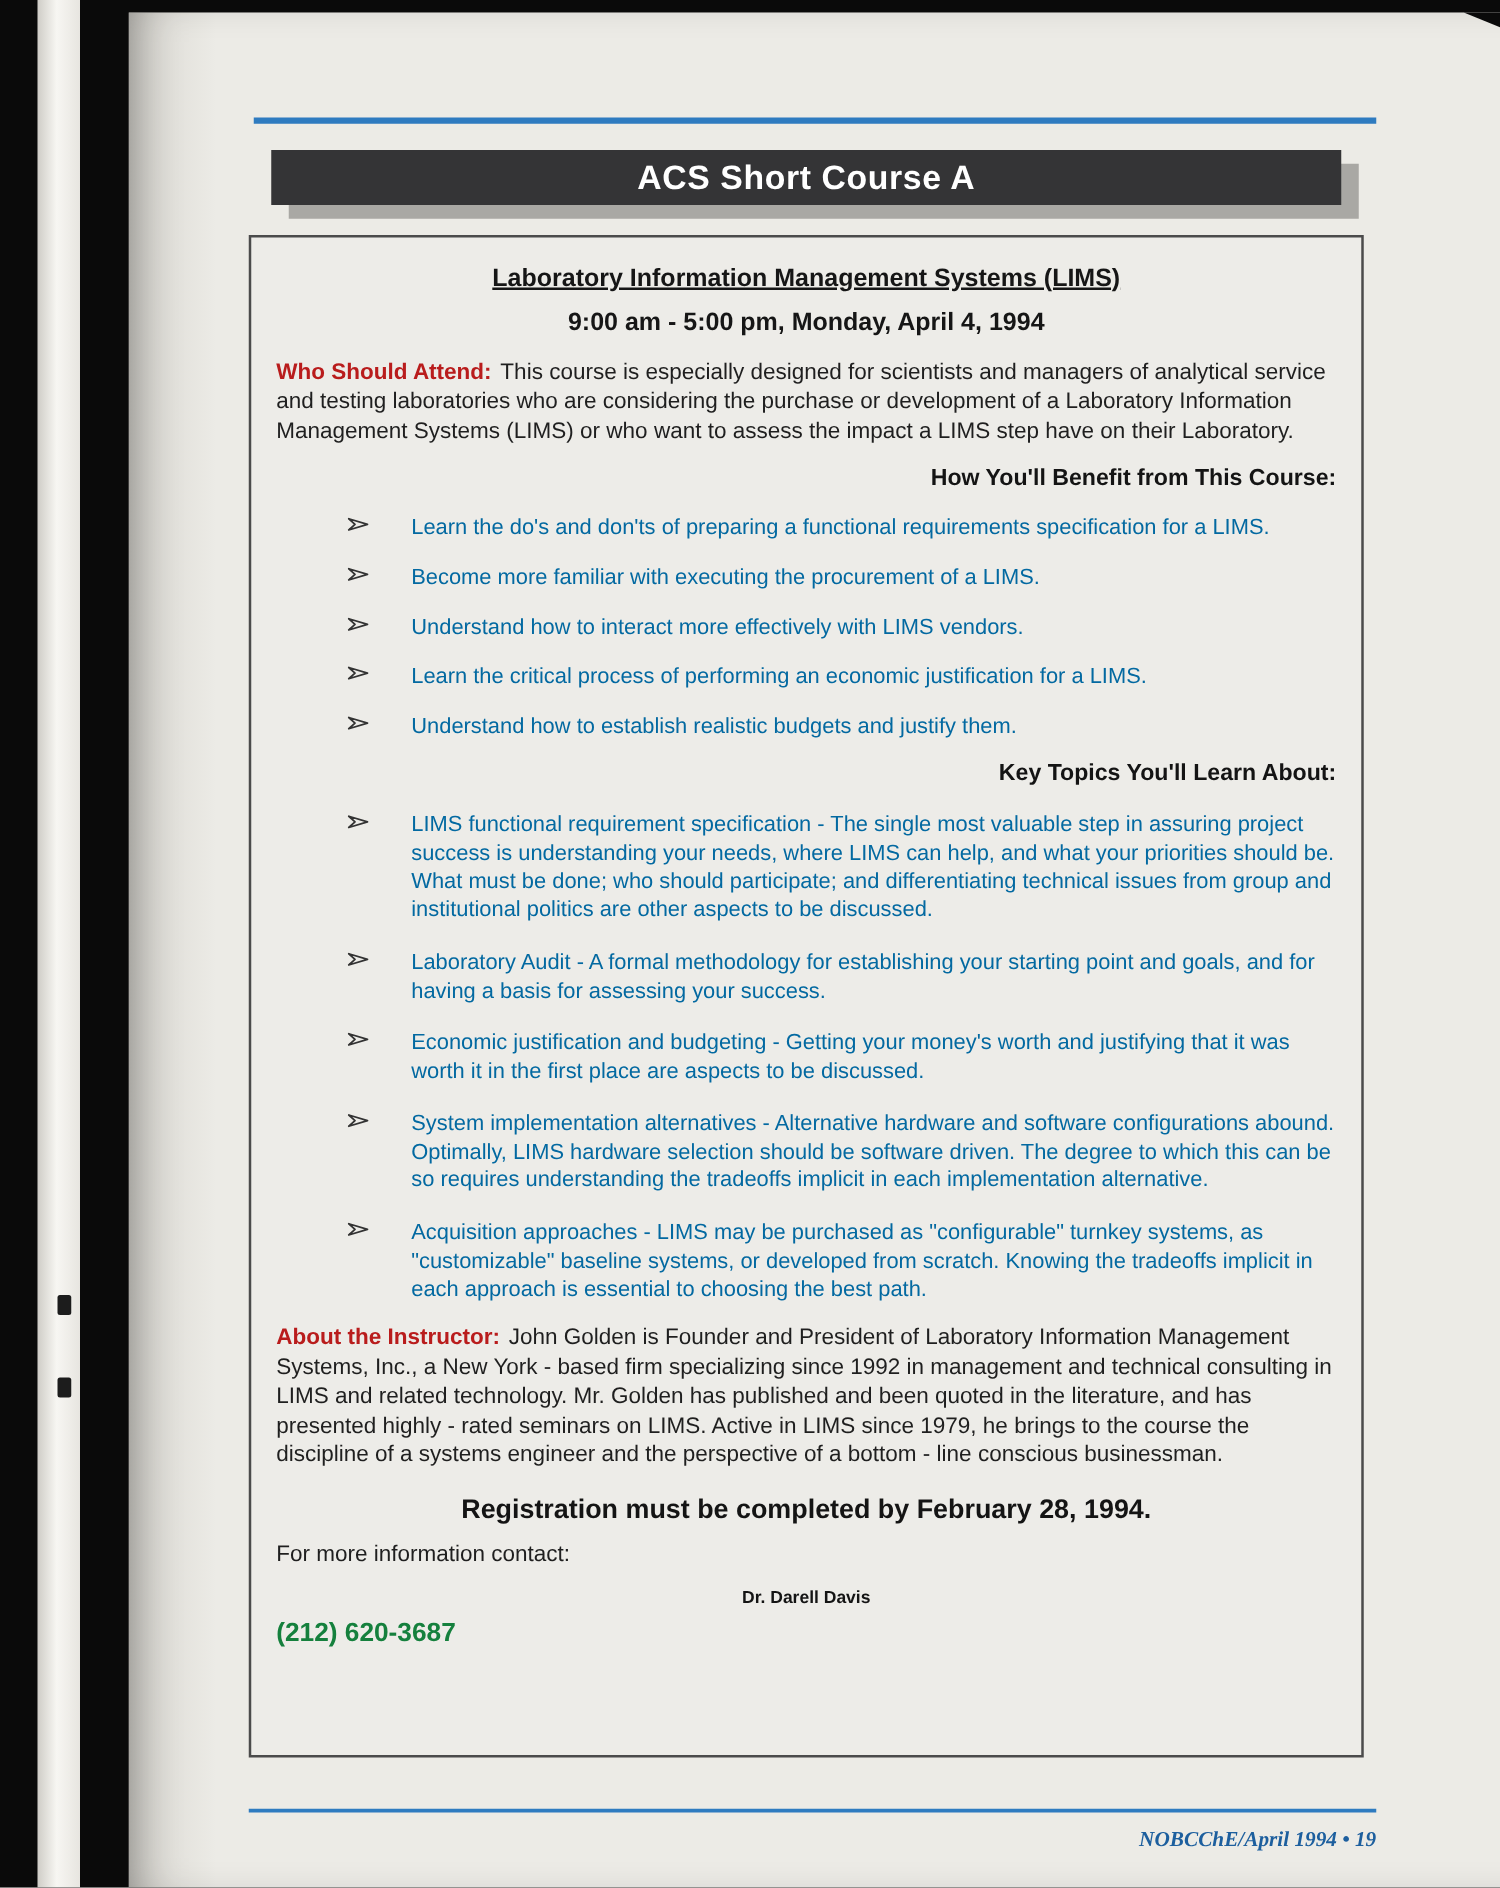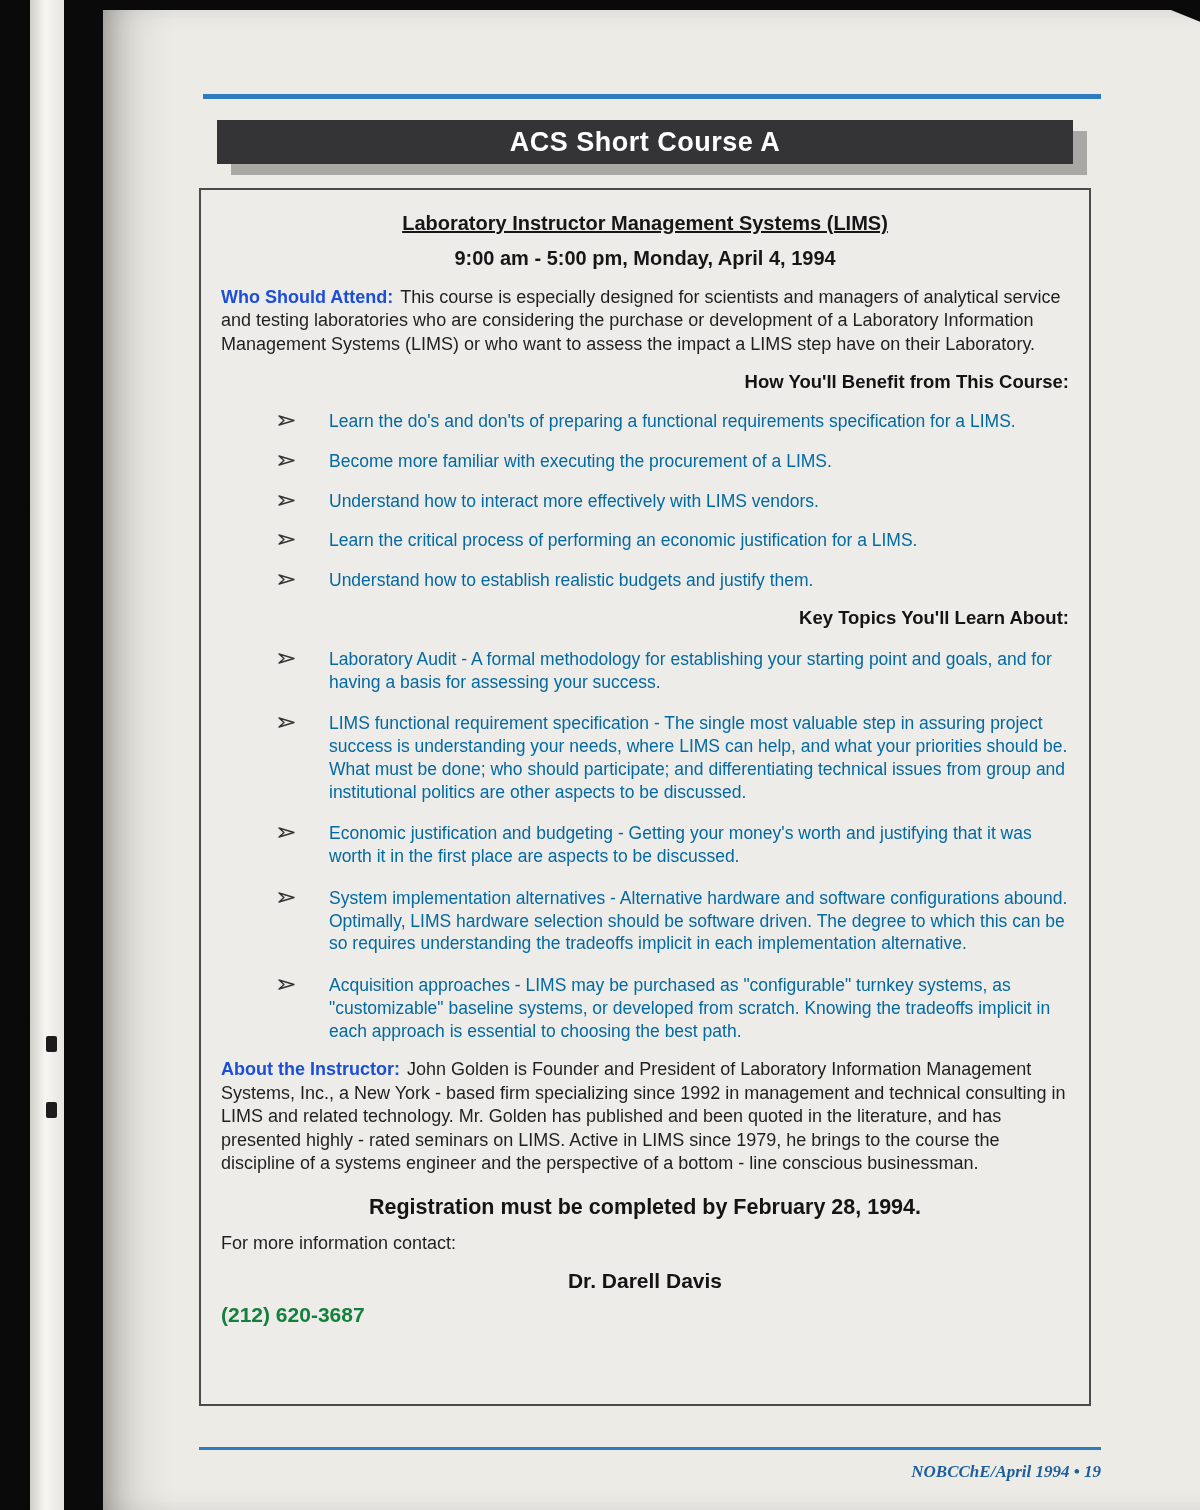--- a/index.html
+++ b/index.html
@@ -47,30 +47,30 @@
     padding:22px 20px; background:#edece8; overflow:hidden;
   }
   .course-title {
     text-align:center; font-weight:bold; font-size:20px;
     text-decoration:underline; color:#161616;
   }
   .course-schedule {
     text-align:center; font-weight:bold; font-size:20px; margin-top:12px; color:#161616;
   }
   .para { font-size:18px; line-height:1.3; color:#1f1f1f; margin:16px 0 0 0; }
-  .para .lbl { font-weight:bold; margin-right:7px; color:#1d4ed8; }
+  .para .lbl { font-weight:bold; margin-right:7px; color:#b91c1c; }
   .sec-heading { font-weight:bold; font-size:18.5px; margin-top:15px; color:#141414;text-align:right; }
   .bullets { margin:0; }
   .bullet { display:flex; padding-left:56px; margin-top:17px; }
   .topics .bullet { margin-top:19px; }
   .bullet .arrow { width:52px; flex:none; padding-top:3px; }
   .bullet .btext { flex:1; font-size:17.5px; line-height:1.3; color:#0369a1; }
   .registration { text-align:center; font-weight:bold; font-size:21.5px; margin-top:20px; color:#141414; }
   .contact-intro { margin-top:12px; }
-  .contact-name { text-align:center; font-weight:bold; font-size:21px; margin-top:13px; color:#141414; }
+  .contact-name { text-align:center; font-weight:bold; font-size:14px; margin-top:13px; color:#141414; }
   .contact-phone { text-align:left; font-weight:bold; font-size:21px; margin-top:10px; color:#15803d; }
   .bottom-rule {
     position:absolute; left:96px; top:1437px; width:902px; height:3px;
     background:#2e7bc0;
   }
   .footer {
     position:absolute; left:96px; top:1452px; width:902px; text-align:right;
     font-family:"Liberation Serif", serif; font-style:italic; font-weight:bold;
     font-size:17px; color:#1d5f9e;
   }
@@ -84,21 +84,21 @@
 
 <div class="page">
   <div class="corner-wedge"></div>
   <div class="top-rule"></div>
 
   <div class="banner">
     <span>ACS Short Course A</span>
   </div>
 
   <div class="course-box">
-    <div class="course-title">Laboratory Instructor Management Systems (LIMS)</div>
+    <div class="course-title">Laboratory Information Management Systems (LIMS)</div>
     <div class="course-schedule">9:00 am - 5:00 pm, Monday, April 4, 1994</div>
 
     <p class="para">
       <span class="lbl">Who Should Attend:</span><span>This course is especially designed for scientists and managers of analytical service and testing laboratories who are considering the purchase or development of a Laboratory Information Management Systems (LIMS) or who want to assess the impact a LIMS step have on their Laboratory.</span>
     </p>
 
     <div class="sec-heading">How You'll Benefit from This Course:</div>
 
     <div class="bullets benefits">
       <div class="bullet">
@@ -133,27 +133,27 @@
       </div>
     </div>
 
     <div class="sec-heading">Key Topics You'll Learn About:</div>
 
     <div class="bullets topics">
       <div class="bullet">
         <span class="arrow"><svg width="20" height="13" viewBox="0 0 20 13">
               <path d="M2 11 L17 6.5 L2 2 L7 6.5 Z" fill="#edece8" stroke="#333" stroke-width="1.4" stroke-linejoin="round"></path>
             </svg></span>
-        <span class="btext">Laboratory Audit - A formal methodology for establishing your starting point and goals, and for having a basis for assessing your success.</span>
+        <span class="btext">LIMS functional requirement specification - The single most valuable step in assuring project success is understanding your needs, where LIMS can help, and what your priorities should be. What must be done; who should participate; and differentiating technical issues from group and institutional politics are other aspects to be discussed.</span>
       </div>
       <div class="bullet">
         <span class="arrow"><svg width="20" height="13" viewBox="0 0 20 13">
               <path d="M2 11 L17 6.5 L2 2 L7 6.5 Z" fill="#edece8" stroke="#333" stroke-width="1.4" stroke-linejoin="round"></path>
             </svg></span>
-        <span class="btext">LIMS functional requirement specification - The single most valuable step in assuring project success is understanding your needs, where LIMS can help, and what your priorities should be. What must be done; who should participate; and differentiating technical issues from group and institutional politics are other aspects to be discussed.</span>
+        <span class="btext">Laboratory Audit - A formal methodology for establishing your starting point and goals, and for having a basis for assessing your success.</span>
       </div>
       <div class="bullet">
         <span class="arrow"><svg width="20" height="13" viewBox="0 0 20 13">
               <path d="M2 11 L17 6.5 L2 2 L7 6.5 Z" fill="#edece8" stroke="#333" stroke-width="1.4" stroke-linejoin="round"></path>
             </svg></span>
         <span class="btext">Economic justification and budgeting - Getting your money's worth and justifying that it was worth it in the first place are aspects to be discussed.</span>
       </div>
       <div class="bullet">
         <span class="arrow"><svg width="20" height="13" viewBox="0 0 20 13">
               <path d="M2 11 L17 6.5 L2 2 L7 6.5 Z" fill="#edece8" stroke="#333" stroke-width="1.4" stroke-linejoin="round"></path>

